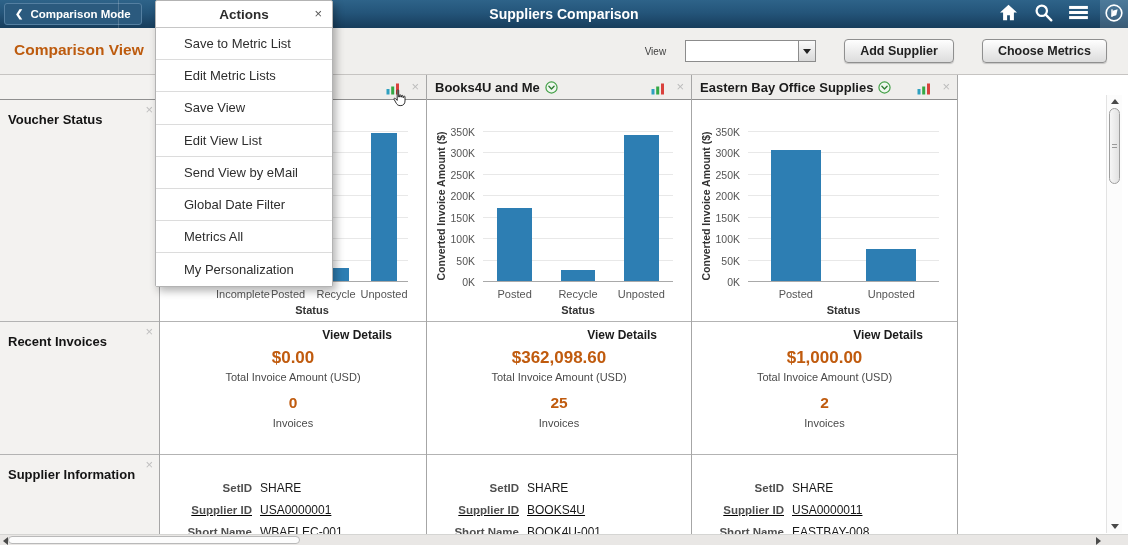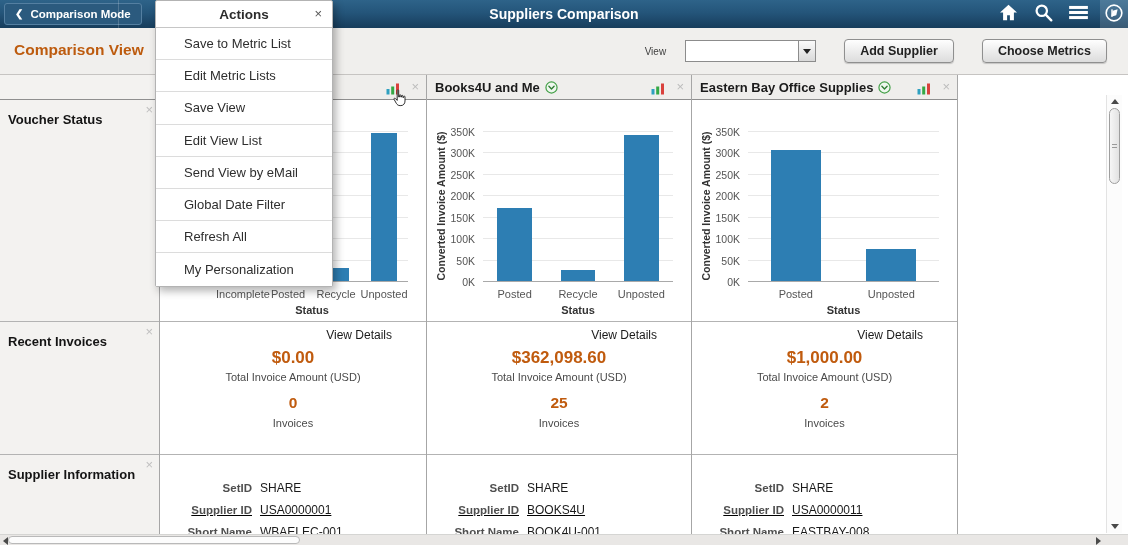--- a/index.html
+++ b/index.html
@@ -64,21 +64,21 @@
   .gl { position:absolute; height:1px; background:#e8e8e8; }
   .gl0 { background:#a9a9a9; }
   .yt { position:absolute; font-size:10.5px; color:#555; text-align:right; }
   .bar { position:absolute; cursor:pointer; }
   .xc { position:absolute; font-size:11px; color:#555; text-align:center; }
   .xl { position:absolute; font-size:11px; font-weight:bold; color:#333; text-align:center; }
   .yl { position:absolute; font-size:10.5px; font-weight:bold; color:#333; white-space:nowrap;
     transform:translate(-50%,-50%) rotate(-90deg); }
 
   
-  .vd { position:absolute; top:6px; right:34px; font-size:12px; font-weight:normal; color:#1b1b1b; cursor:pointer; }
+  .vd { position:absolute; top:6px; right:34px; font-size:12px; font-weight:bold; color:#1b1b1b; cursor:pointer; }
   .amt { position:absolute; top:26px; left:0; width:100%; text-align:center;
     font-size:17px; font-weight:bold; color:#c05b0e; }
   .amt-l { position:absolute; top:49px; left:0; width:100%; text-align:center; font-size:11px; color:#4a4a4a; }
   .cnt { position:absolute; top:72px; left:0; width:100%; text-align:center;
     font-size:15.5px; font-weight:bold; color:#c05b0e; }
   .cnt-l { position:absolute; top:95px; left:0; width:100%; text-align:center; font-size:11px; color:#4a4a4a; }
 
   
   .inf-row { position:absolute; left:0; width:100%; display:flex; align-items:baseline; }
   .inf-row .k { width:92px; text-align:right; font-size:11.5px; font-weight:bold; color:#4f4f4f; }
@@ -425,21 +425,21 @@
     <div class="menu-head">
       <span class="t">Actions</span>
       <span class="mx">×</span>
     </div>
     <div class="menu-item">Save to Metric List</div>
     <div class="menu-item">Edit Metric Lists</div>
     <div class="menu-item">Save View</div>
     <div class="menu-item">Edit View List</div>
     <div class="menu-item">Send View by eMail</div>
     <div class="menu-item">Global Date Filter</div>
-    <div class="menu-item">Refresh All</div>
+    <div class="menu-item">Metrics All</div>
     <div class="menu-item">My Personalization</div>
   </div>
 
   <div class="cursor">
     <svg width="17" height="19" viewBox="0 0 17 19">
       <path d="M5.2 1.6c0-1 1.5-1 1.5 0V8h.7V6.4c0-.9 1.4-.9 1.4 0V8h.7V7c0-.9 1.4-.9 1.4 0v1.5h.7v-.7c0-.9 1.4-.9 1.4 0V12c0 2.6-1.6 4.6-4.1 4.6h-.9c-1.7 0-2.9-.9-3.7-2.3L2.1 10.4c-.5-.9.6-1.6 1.3-.9l1.8 1.9Z" fill="#fff" stroke="#1a1a1a" stroke-width="0.9" stroke-linejoin="round"></path>
     </svg>
   </div>
 
 </div>

